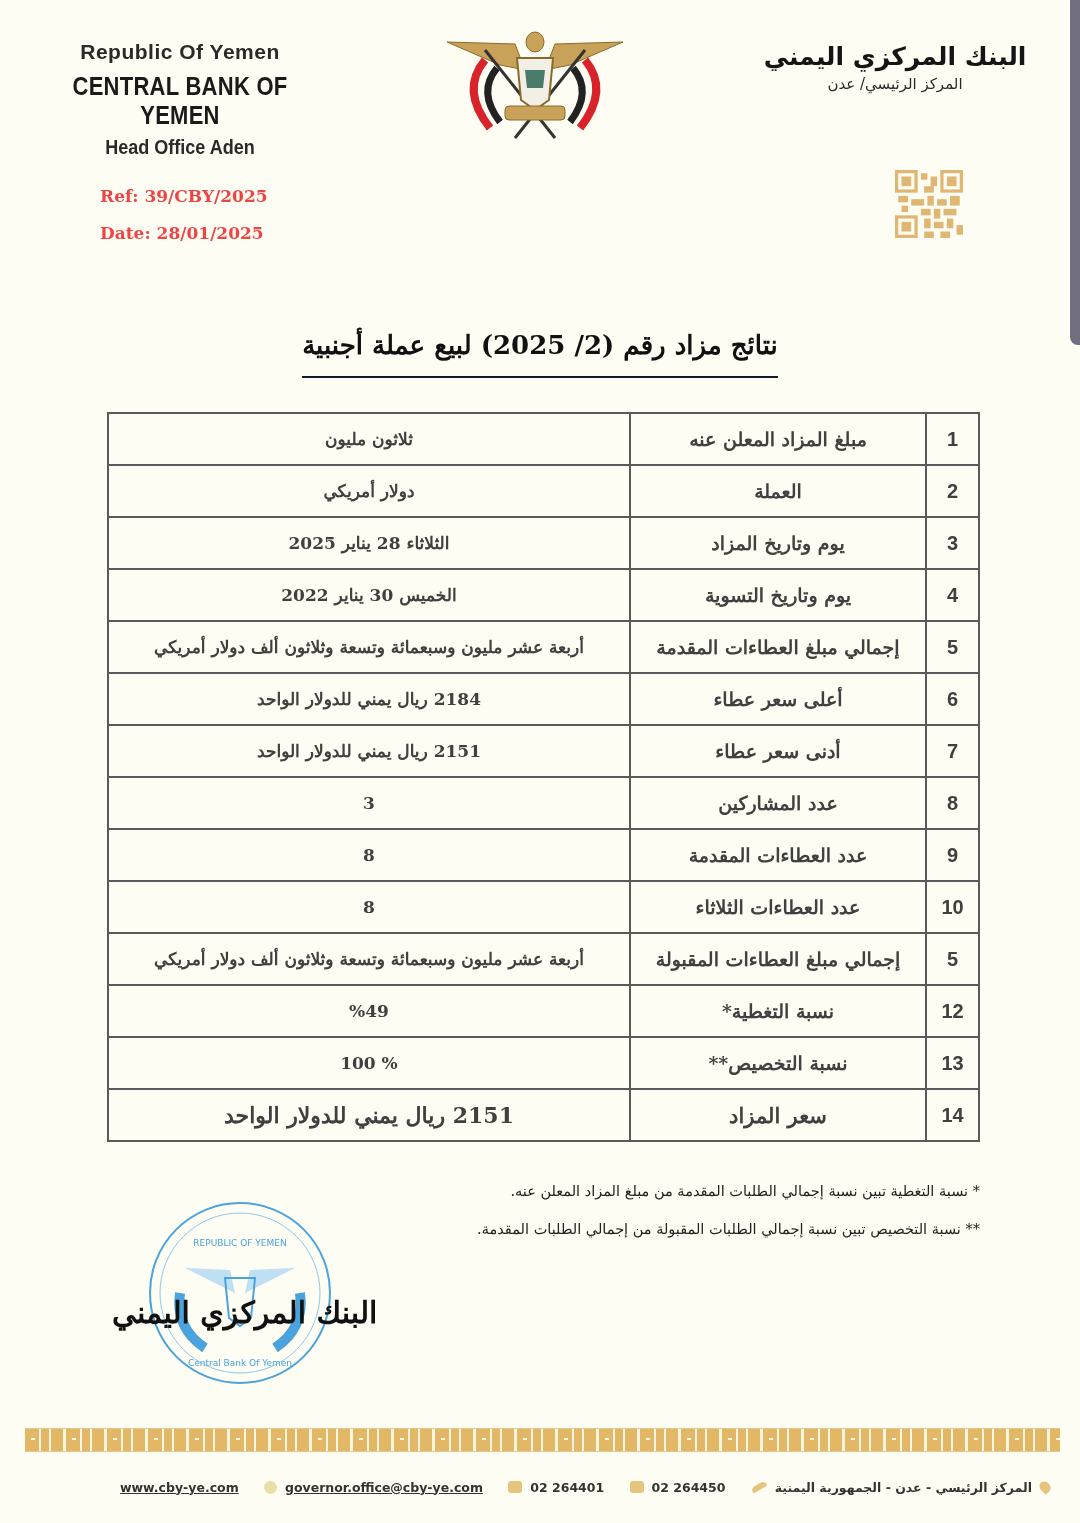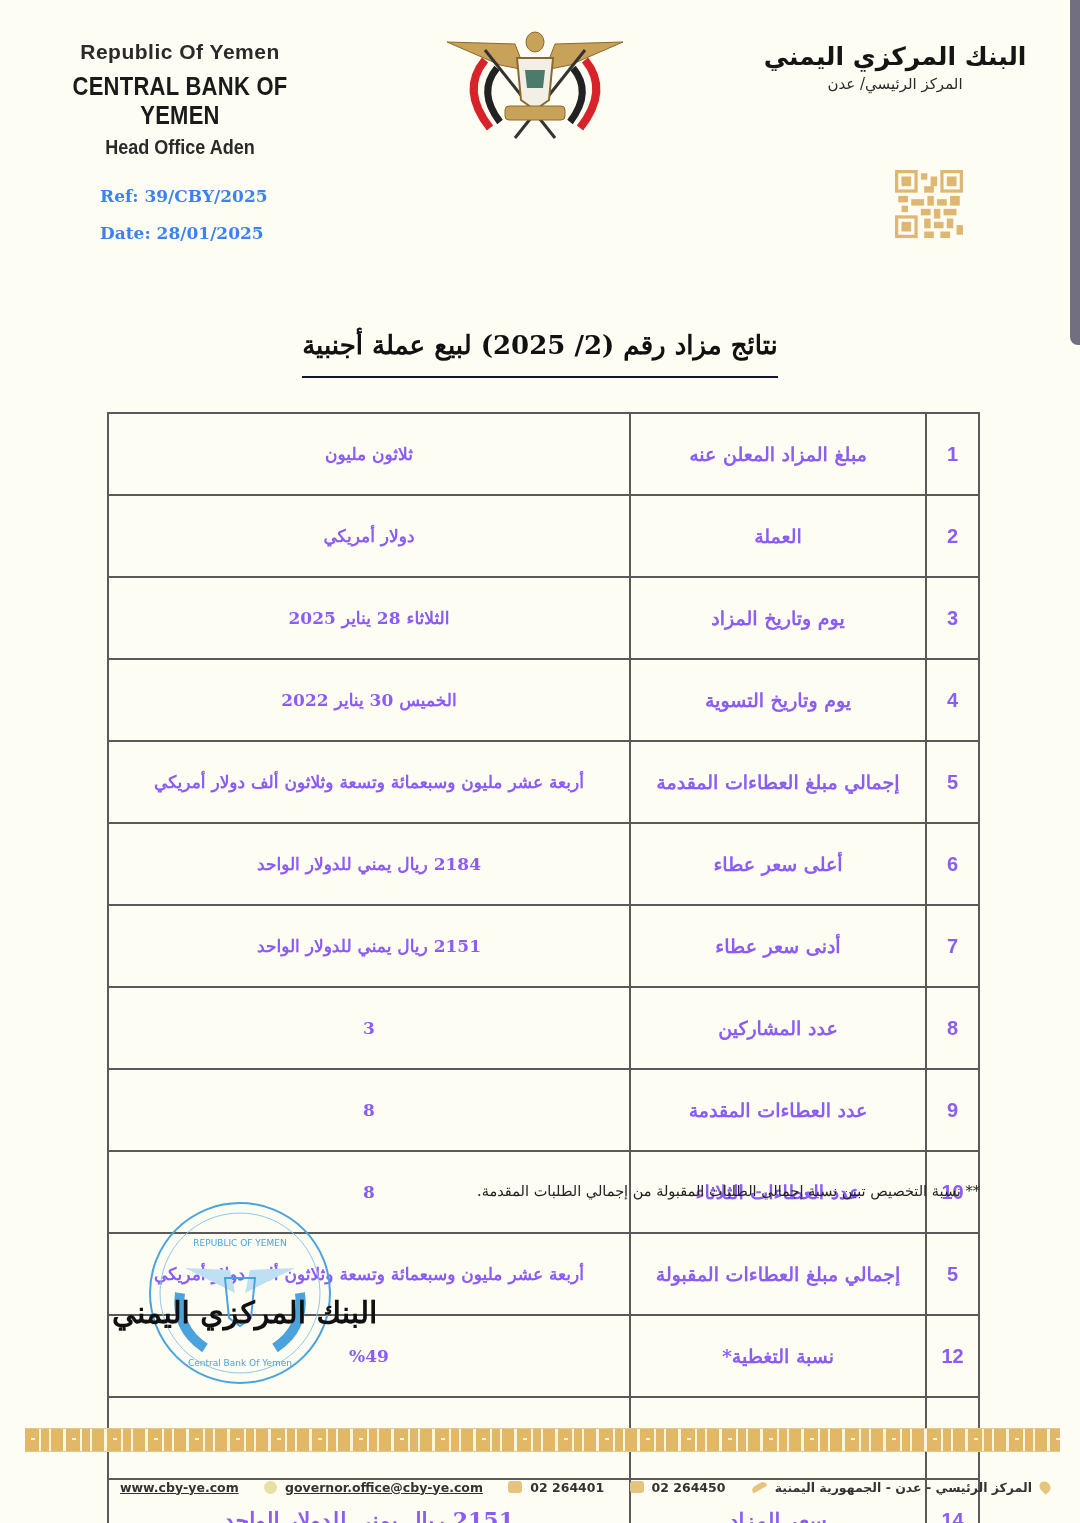--- a/index.html
+++ b/index.html
@@ -8,21 +8,21 @@
     background:#fdfdf3;
     font-family:"DejaVu Sans", sans-serif;
     color:#1f1f1f;
   }
   .abs { position:absolute; }
   
   .en-header { left:30px; top:40px; width:300px; text-align:center; font-family:"Liberation Sans", sans-serif; }
   .en-republic { font-size:21px; font-weight:bold; color:#2a2a2a; letter-spacing:0.5px; }
   .en-bank { font-size:25px; font-weight:bold; color:#1a1a1a; margin-top:8px; transform:scaleX(0.88); letter-spacing:0.3px; }
   .en-office { font-size:20px; font-weight:bold; color:#2a2a2a; margin-top:6px; transform:scaleX(0.9); }
-  .ref-block { left:100px; top:178px; font-family:"DejaVu Serif", serif; font-weight:bold; font-size:17px; color:#3b82f6; line-height:37px; }
+  .ref-block { left:100px; top:178px; font-family:"DejaVu Serif", serif; font-weight:bold; font-size:17px; color:#ef4444; line-height:37px; }
 
   
   .ar-header { right:50px; top:40px; width:270px; text-align:center; direction:rtl; }
   .ar-republic { font-family:"DejaVu Serif", serif; font-size:22px; font-style:italic; color:#222; }
   .ar-bank { font-size:25px; font-weight:bold; color:#151515; margin-top:2px; }
   .ar-office { font-size:15px; color:#2a2a2a; margin-top:4px; }
 
   
   .emblem { left:445px; top:30px; width:180px; height:115px; }
 
@@ -31,21 +31,21 @@
 
   
   .scrollbar-thumb { left:1070px; top:0; width:10px; height:345px; background:#727080; border-radius:0 0 0 8px; }
 
   
   .doc-title { left:300px; top:330px; width:480px; text-align:center; direction:rtl; font-family:"DejaVu Serif", serif; font-weight:bold; font-size:26px; color:#111; }
   .doc-title span { border-bottom:2px solid #0f172a; padding-bottom:16px; }
 
   
   .results-table { left:107px; top:412px; width:873px; border-collapse:collapse; direction:rtl; }
-  .results-table td { border:2px solid #5a5a5a; height:50px; text-align:center; font-family:"DejaVu Serif", serif; font-weight:bold; color:#8b5cf6; padding:15px 6px; }
+  .results-table td { border:2px solid #5a5a5a; height:50px; text-align:center; font-family:"DejaVu Serif", serif; font-weight:bold; color:#404040; padding:0 6px; }
   .results-table td.num { width:39px; font-family:"Liberation Sans", sans-serif; font-size:20px; }
   .results-table td.label { width:282px; font-size:19px; }
   .results-table td.val { font-size:17px; }
   .results-table tr.final td.val { font-size:22px; }
   .results-table tr.final td.label { font-size:21px; }
 
   
   .notes { right:100px; top:1172px; width:640px; direction:rtl; text-align:right; font-family:"DejaVu Serif", serif; font-size:14.5px; color:#222; line-height:38px; }
 
   
@@ -209,20 +209,21 @@
       </tr>
       <tr class="final">
         <td class="num">14</td>
         <td class="label">سعر المزاد</td>
         <td class="val">2151 ريال يمني للدولار الواحد</td>
       </tr>
     </tbody>
 </table>
 
 <div class="abs notes">
+  <div>* نسبة التغطية تبين نسبة إجمالي الطلبات المقدمة من مبلغ المزاد المعلن عنه.</div>
   <div>** نسبة التخصيص تبين نسبة إجمالي الطلبات المقبولة من إجمالي الطلبات المقدمة.</div>
 </div>
 
 <svg class="abs stamp" viewBox="0 0 190 190">
   <circle cx="95" cy="95" r="90" fill="none" stroke="#4aa3dc" stroke-width="2"></circle>
   <circle cx="95" cy="95" r="80" fill="none" stroke="#8cc7ea" stroke-width="1"></circle>
   <path d="M35 95 Q30 130 60 150" stroke="#4aa3dc" stroke-width="10" fill="none"></path>
   <path d="M155 95 Q160 130 130 150" stroke="#4aa3dc" stroke-width="10" fill="none"></path>
   <path d="M40 70 L85 72 L90 95 Z" fill="#bfe0f3"></path>
   <path d="M150 70 L105 72 L100 95 Z" fill="#bfe0f3"></path>

